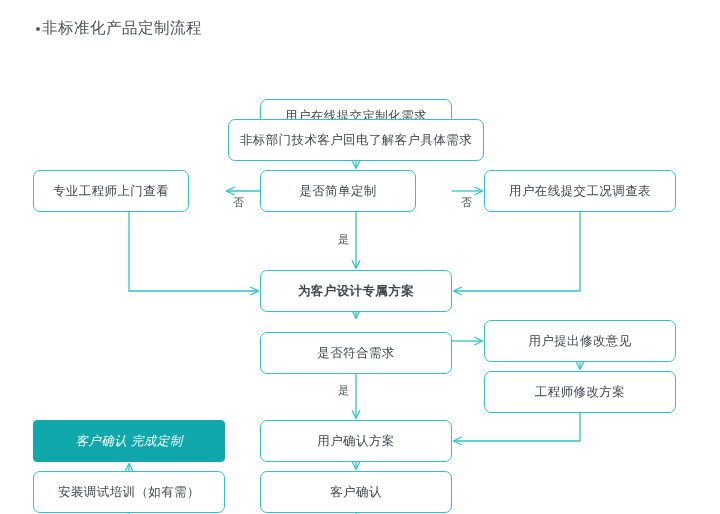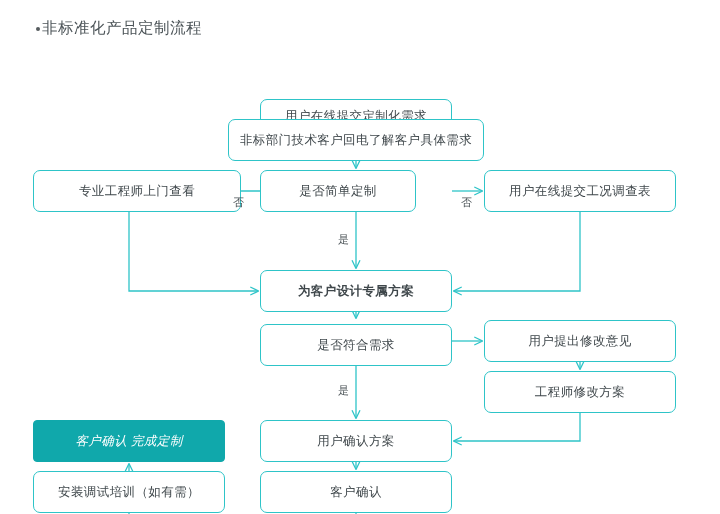--- a/index.html
+++ b/index.html
@@ -132,29 +132,29 @@
       <path d="M 129 471 L 129 464" marker-end="url(#arrow)"></path>
 
       <path d="M 129 513 L 129 520"></path>
     </g>
   </svg>
 
   <div class="node" style="left:260px; top:68px; width:192px; height:34px;margin-top:31px;">用户在线提交定制化需求</div>
 
   <div class="node" style="left:228px; top:119px; width:256px; height:42px;">非标部门技术客户回电了解客户具体需求</div>
 
-  <div class="node" style="left:33px; top:170px; width:208px; height:42px;">专业工程师上门查看</div>
+  <div class="node" style="left:33px; top:170px; width:156px; height:42px;">专业工程师上门查看</div>
 
   <div class="node" style="left:260px; top:170px; width:156px; height:42px;">是否简单定制</div>
 
   <div class="node" style="left:484px; top:170px; width:192px; height:42px;">用户在线提交工况调查表</div>
 
   <div class="node" style="left:260px; top:270px; width:192px; height:42px;font-weight:bold;">为客户设计专属方案</div>
 
-  <div class="node" style="left:260px; top:324px; width:192px; height:42px;">是否符合需求</div>
+  <div class="node" style="left:260px; top:332px; width:192px; height:42px;">是否符合需求</div>
 
   <div class="node" style="left:484px; top:320px; width:192px; height:42px;border-radius:7px;">用户提出修改意见</div>
 
   <div class="node" style="left:484px; top:371px; width:192px; height:42px;">工程师修改方案</div>
 
   <div class="node" style="left:260px; top:420px; width:192px; height:42px;">用户确认方案</div>
 
   <div class="node" style="left:260px; top:471px; width:192px; height:42px;">客户确认</div>
 
   <div class="node filled" style="left:33px; top:420px; width:192px; height:42px;font-style:italic;">客户确认 完成定制</div>

